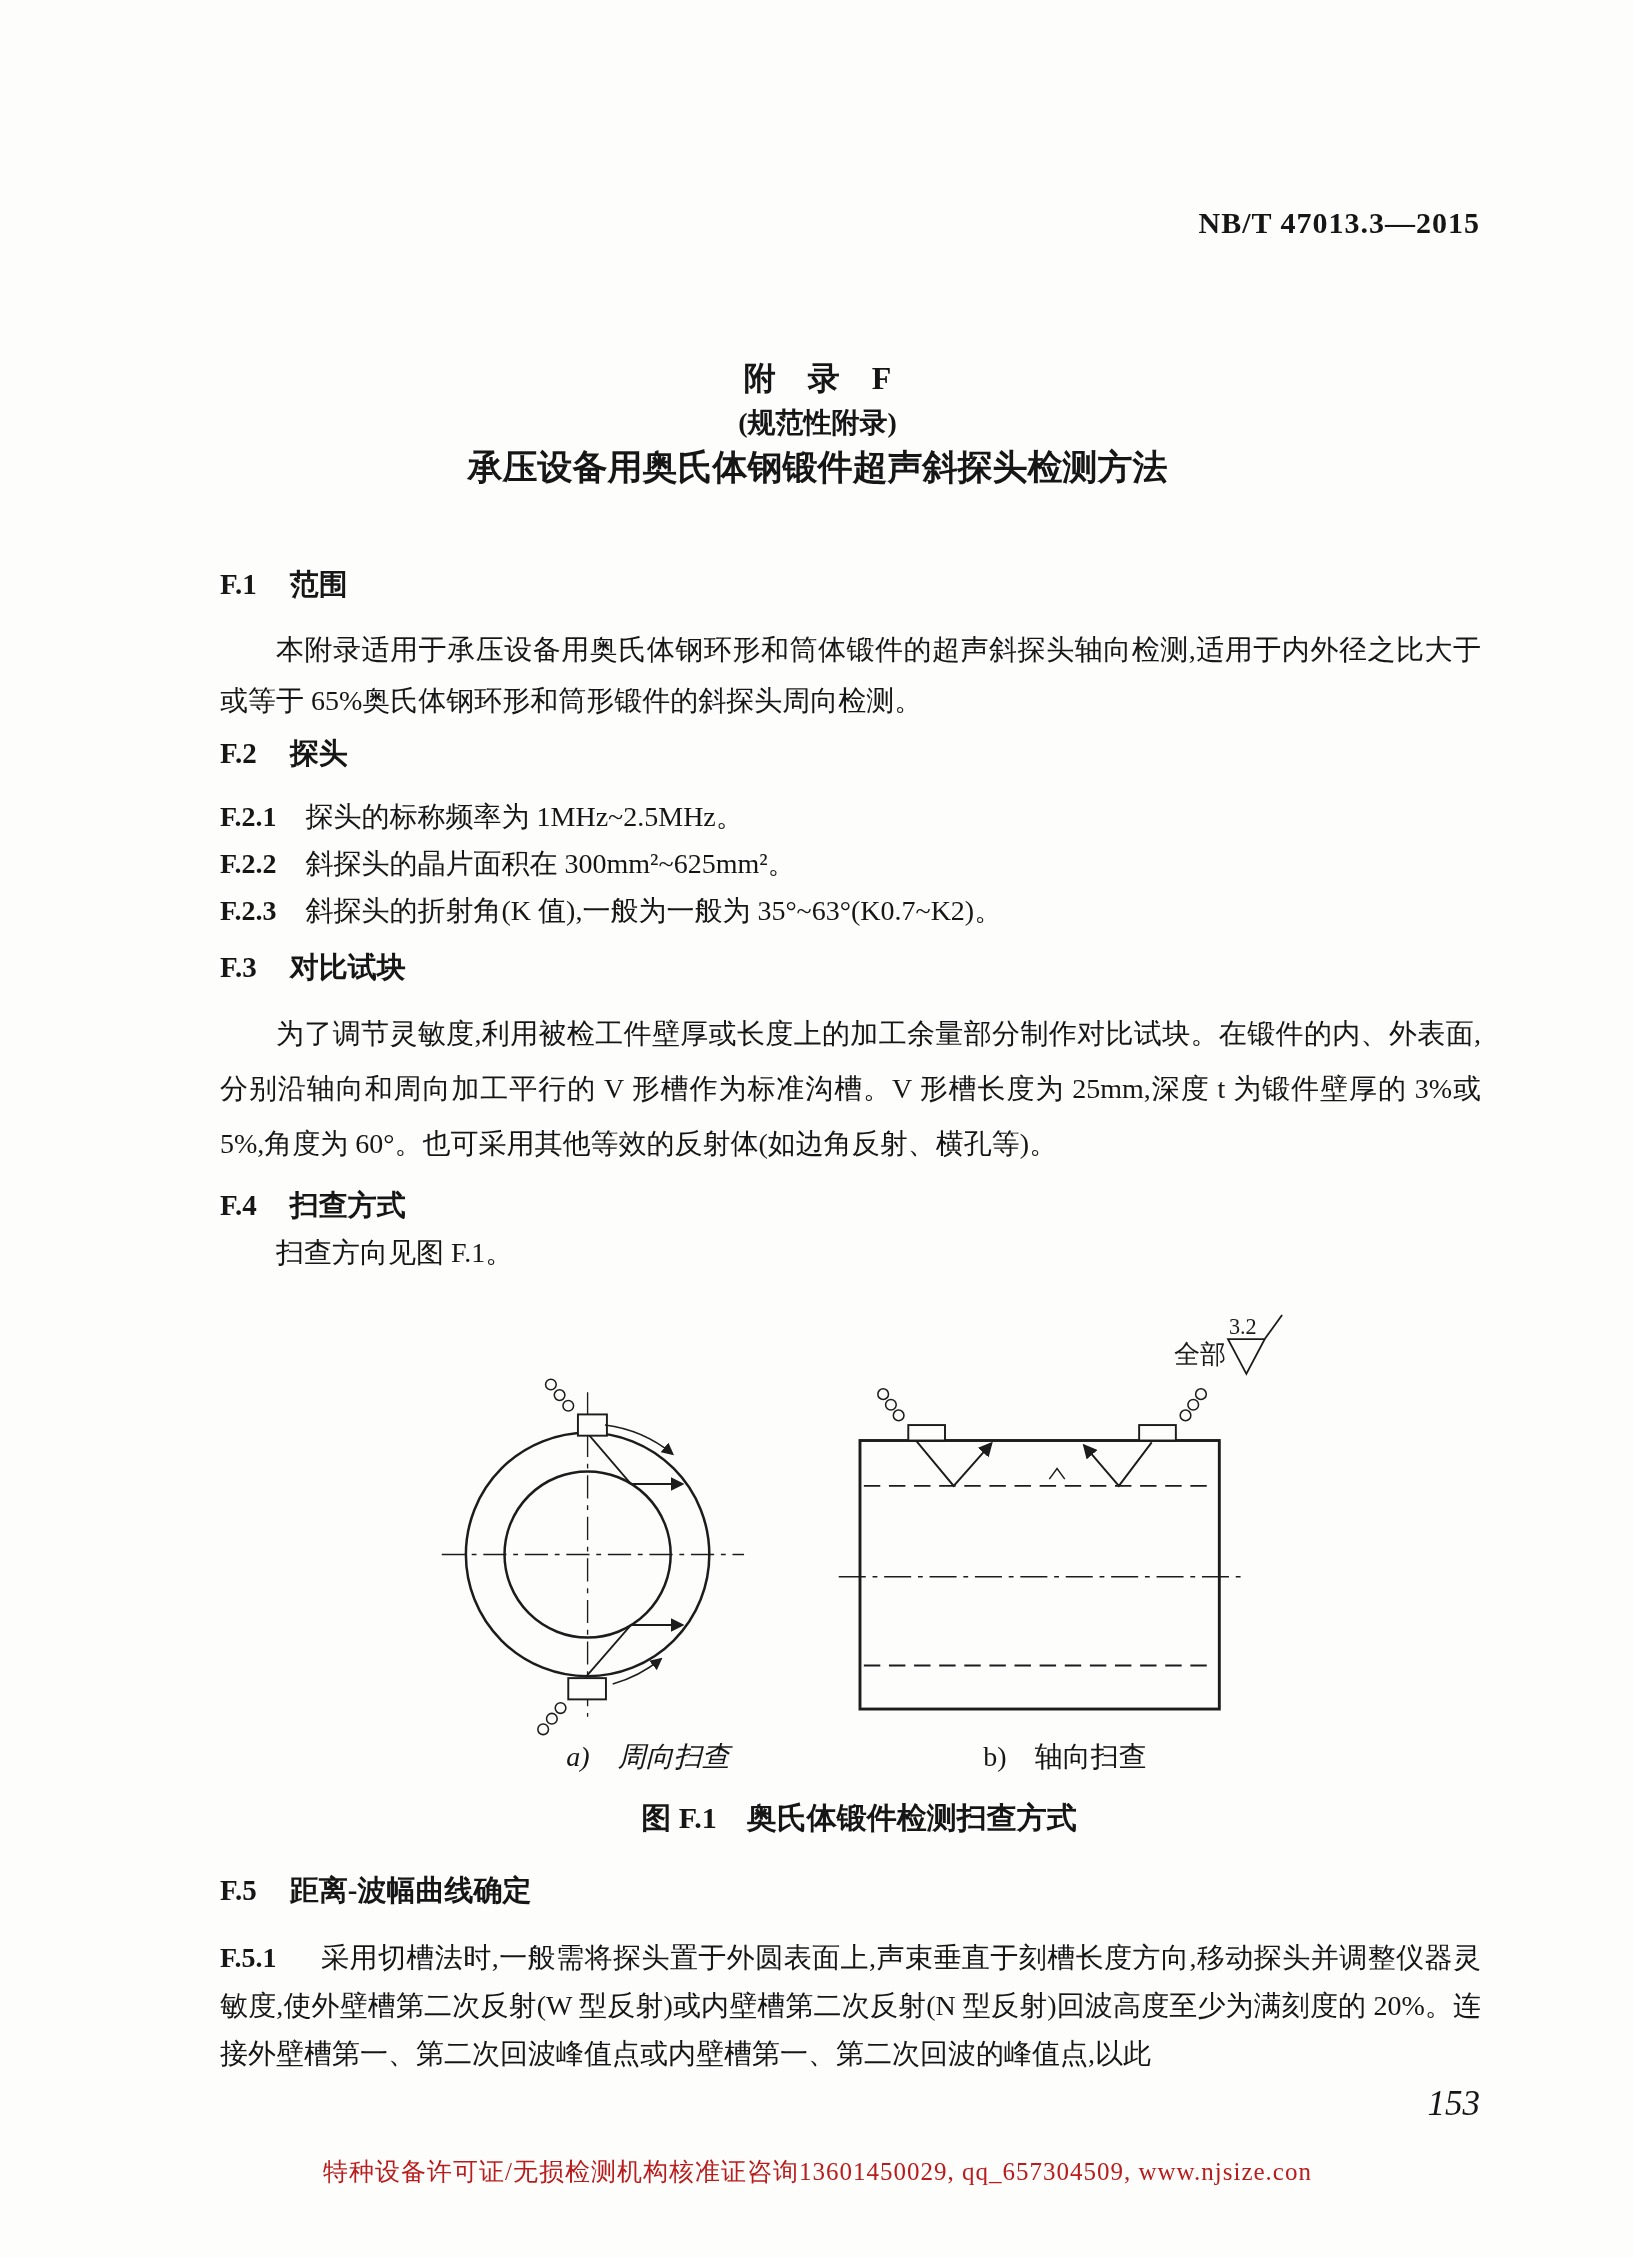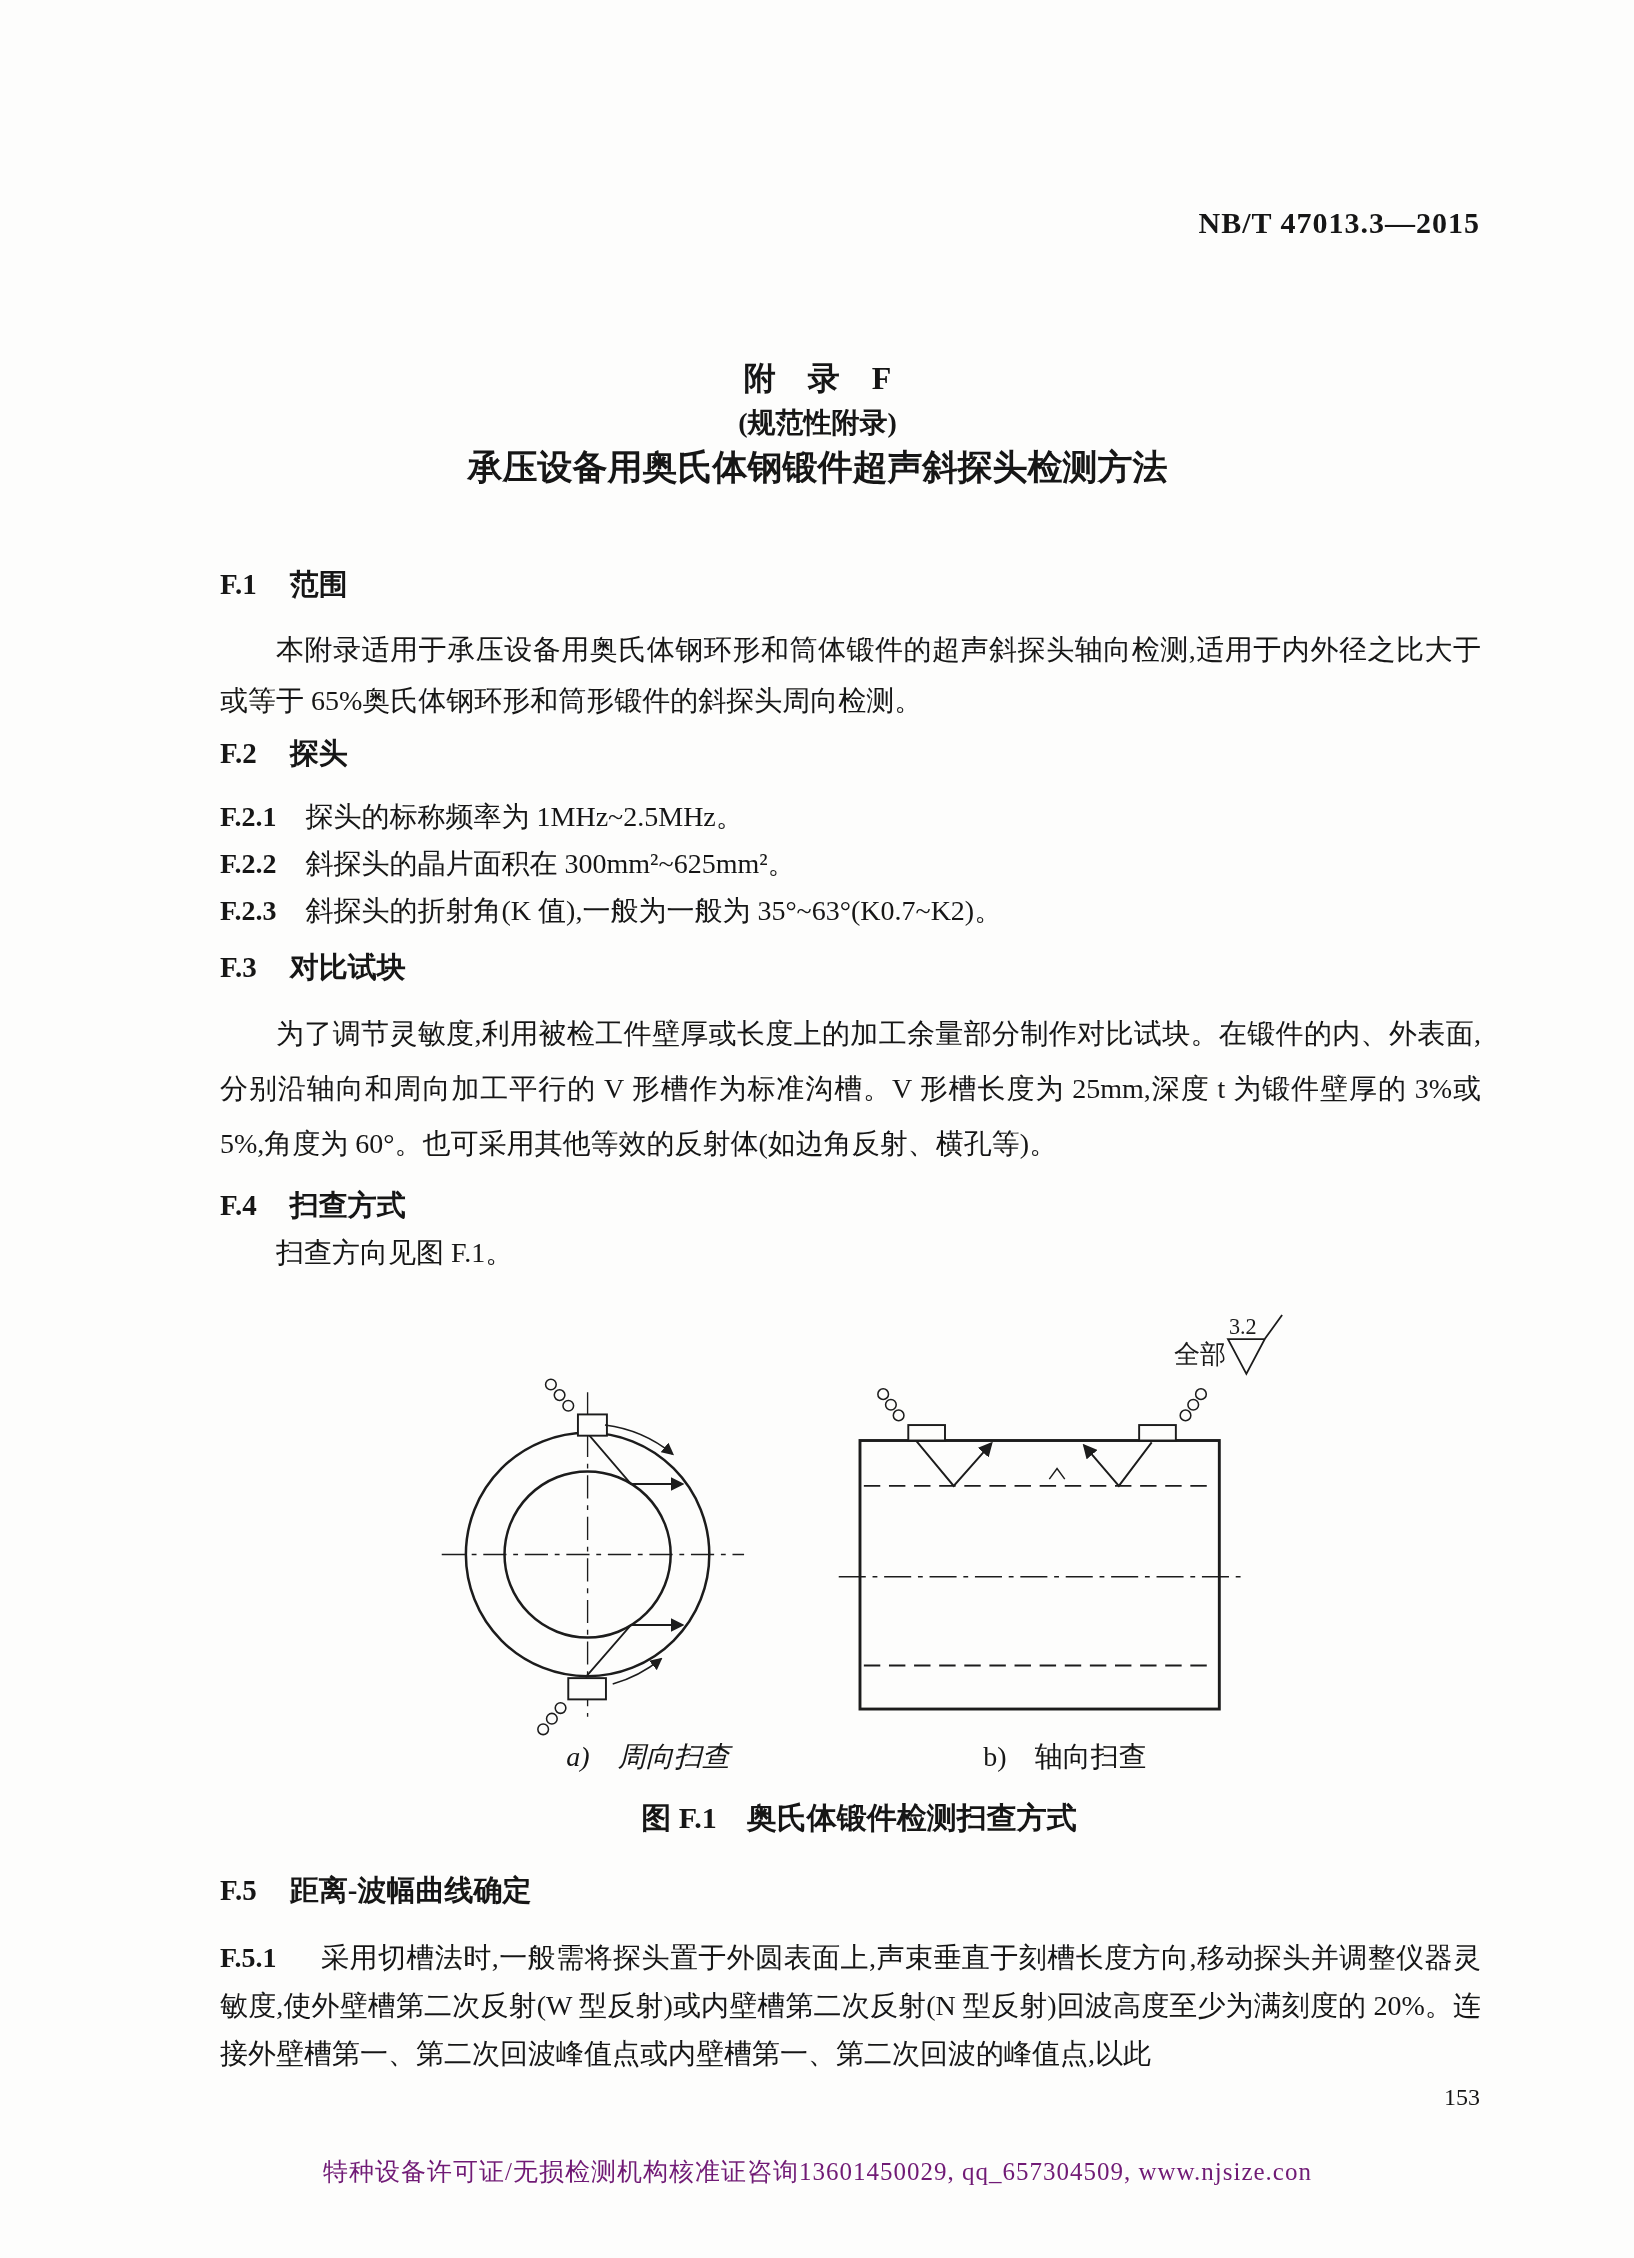--- a/index.html
+++ b/index.html
@@ -45,25 +45,25 @@
   .fig-label{
     font-size:28px;white-space:nowrap;
     transform:translateX(-50%);
   }
   .fig-caption{
     top:1788px;left:859px;
     font-size:30px;font-weight:bold;white-space:nowrap;
     transform:translateX(-50%);
     margin-top:10px;
   }
-  .pagenum{top:2084px;right:155px;font-size:24px;}
+  .pagenum{top:2084px;right:155px;font-size:35px;font-style:italic;}
   .footer{
     top:2155px;left:0;width:100%;
     text-align:center;
-    font-size:25px;color:#701a75;
+    font-size:25px;color:#b91c1c;
     letter-spacing:1px;
   }
   svg .ln{stroke:#1c1c1c;fill:none;}
   svg text{font-family:"Liberation Serif","DejaVu Serif",serif;fill:#1c1c1c;}
 </style>
 </head>
 <body>
 
 <div class="page">
 

